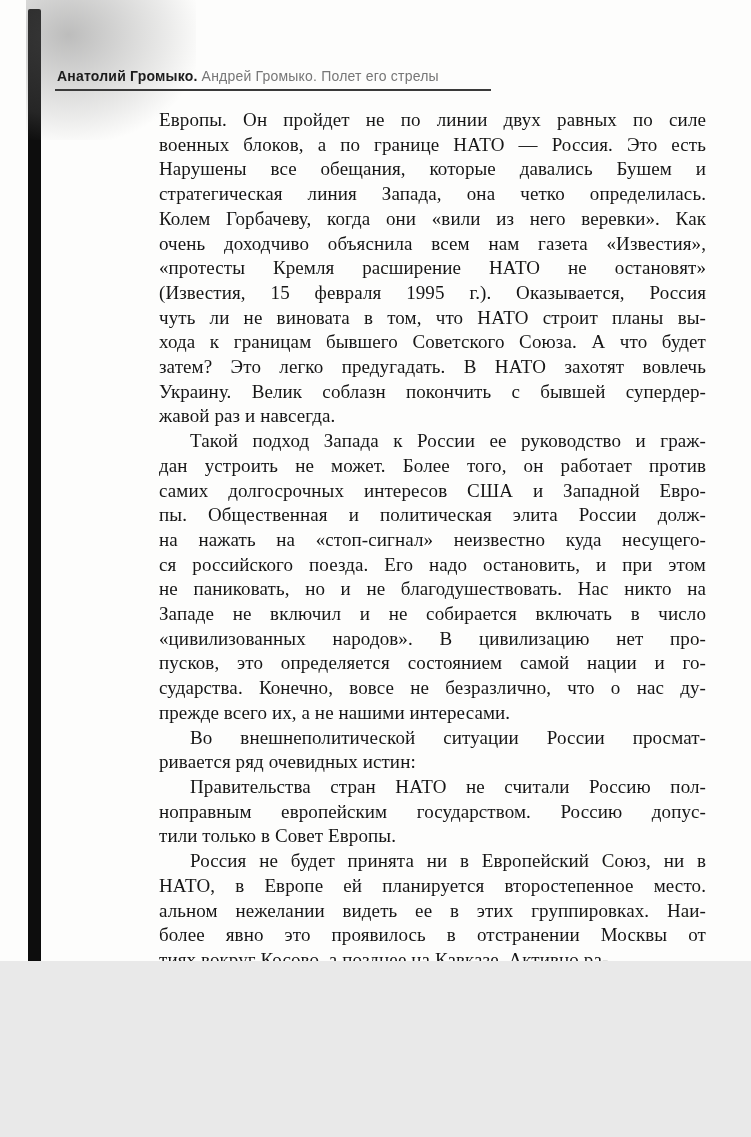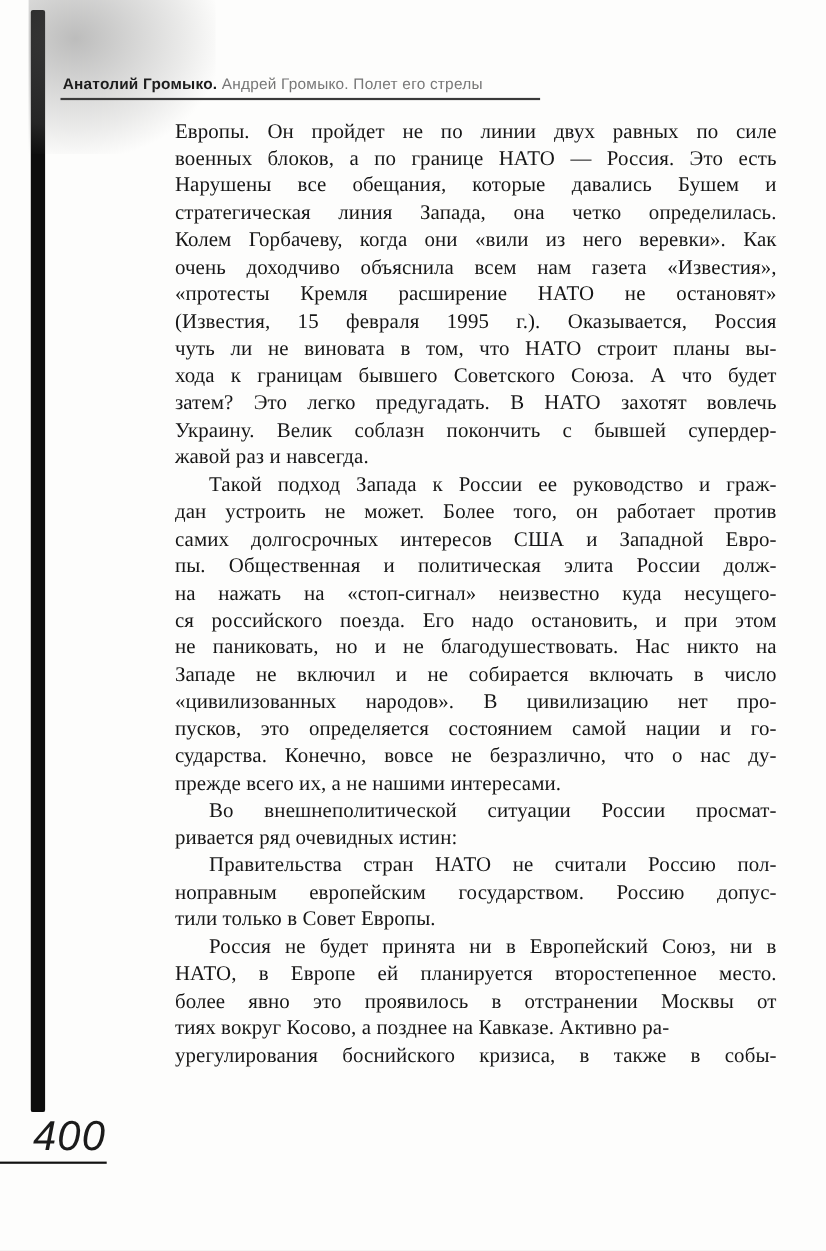--- a/index.html
+++ b/index.html
@@ -1,19 +1,19 @@
 <!DOCTYPE html>
 <html><head>
 <meta charset="utf-8">
 <style>
   html, body { margin: 0; padding: 0; background: #e9e9e9; }
   .page {
     position: relative;
     width: 751px;
-    height: 1137px;
+    height: 961px;
     margin: 0 auto;
     background: #fdfdfc;
     overflow: hidden;
     font-family: "Liberation Serif", serif;
   }
   
   .left-bar {
     position: absolute;
     left: 28px;
     top: 9px;
@@ -135,20 +135,21 @@
         <div class="line last">ривается ряд очевидных истин:</div>
       </div>
       <div class="paragraph">
         <div class="line indent">Правительства стран НАТО не считали Россию пол-</div>
         <div class="line">ноправным европейским государством. Россию допус-</div>
         <div class="line last">тили только в Совет Европы.</div>
       </div>
       <div class="paragraph">
         <div class="line indent">Россия не будет принята ни в Европейский Союз, ни в</div>
         <div class="line">НАТО, в Европе ей планируется второстепенное место.</div>
+        <div class="line">альном нежелании видеть ее в этих группировках. Наи-</div>
         <div class="line">более явно это проявилось в отстранении Москвы от</div>
         <div class="line last">тиях вокруг Косово, а позднее на Кавказе. Активно ра-</div>
         <div class="line">урегулирования боснийского кризиса, в также в собы-</div>
       </div>
     </div>
 
   <div class="pagenum">400</div>
   <div class="pagenum-rule"></div>
 </div>
 

